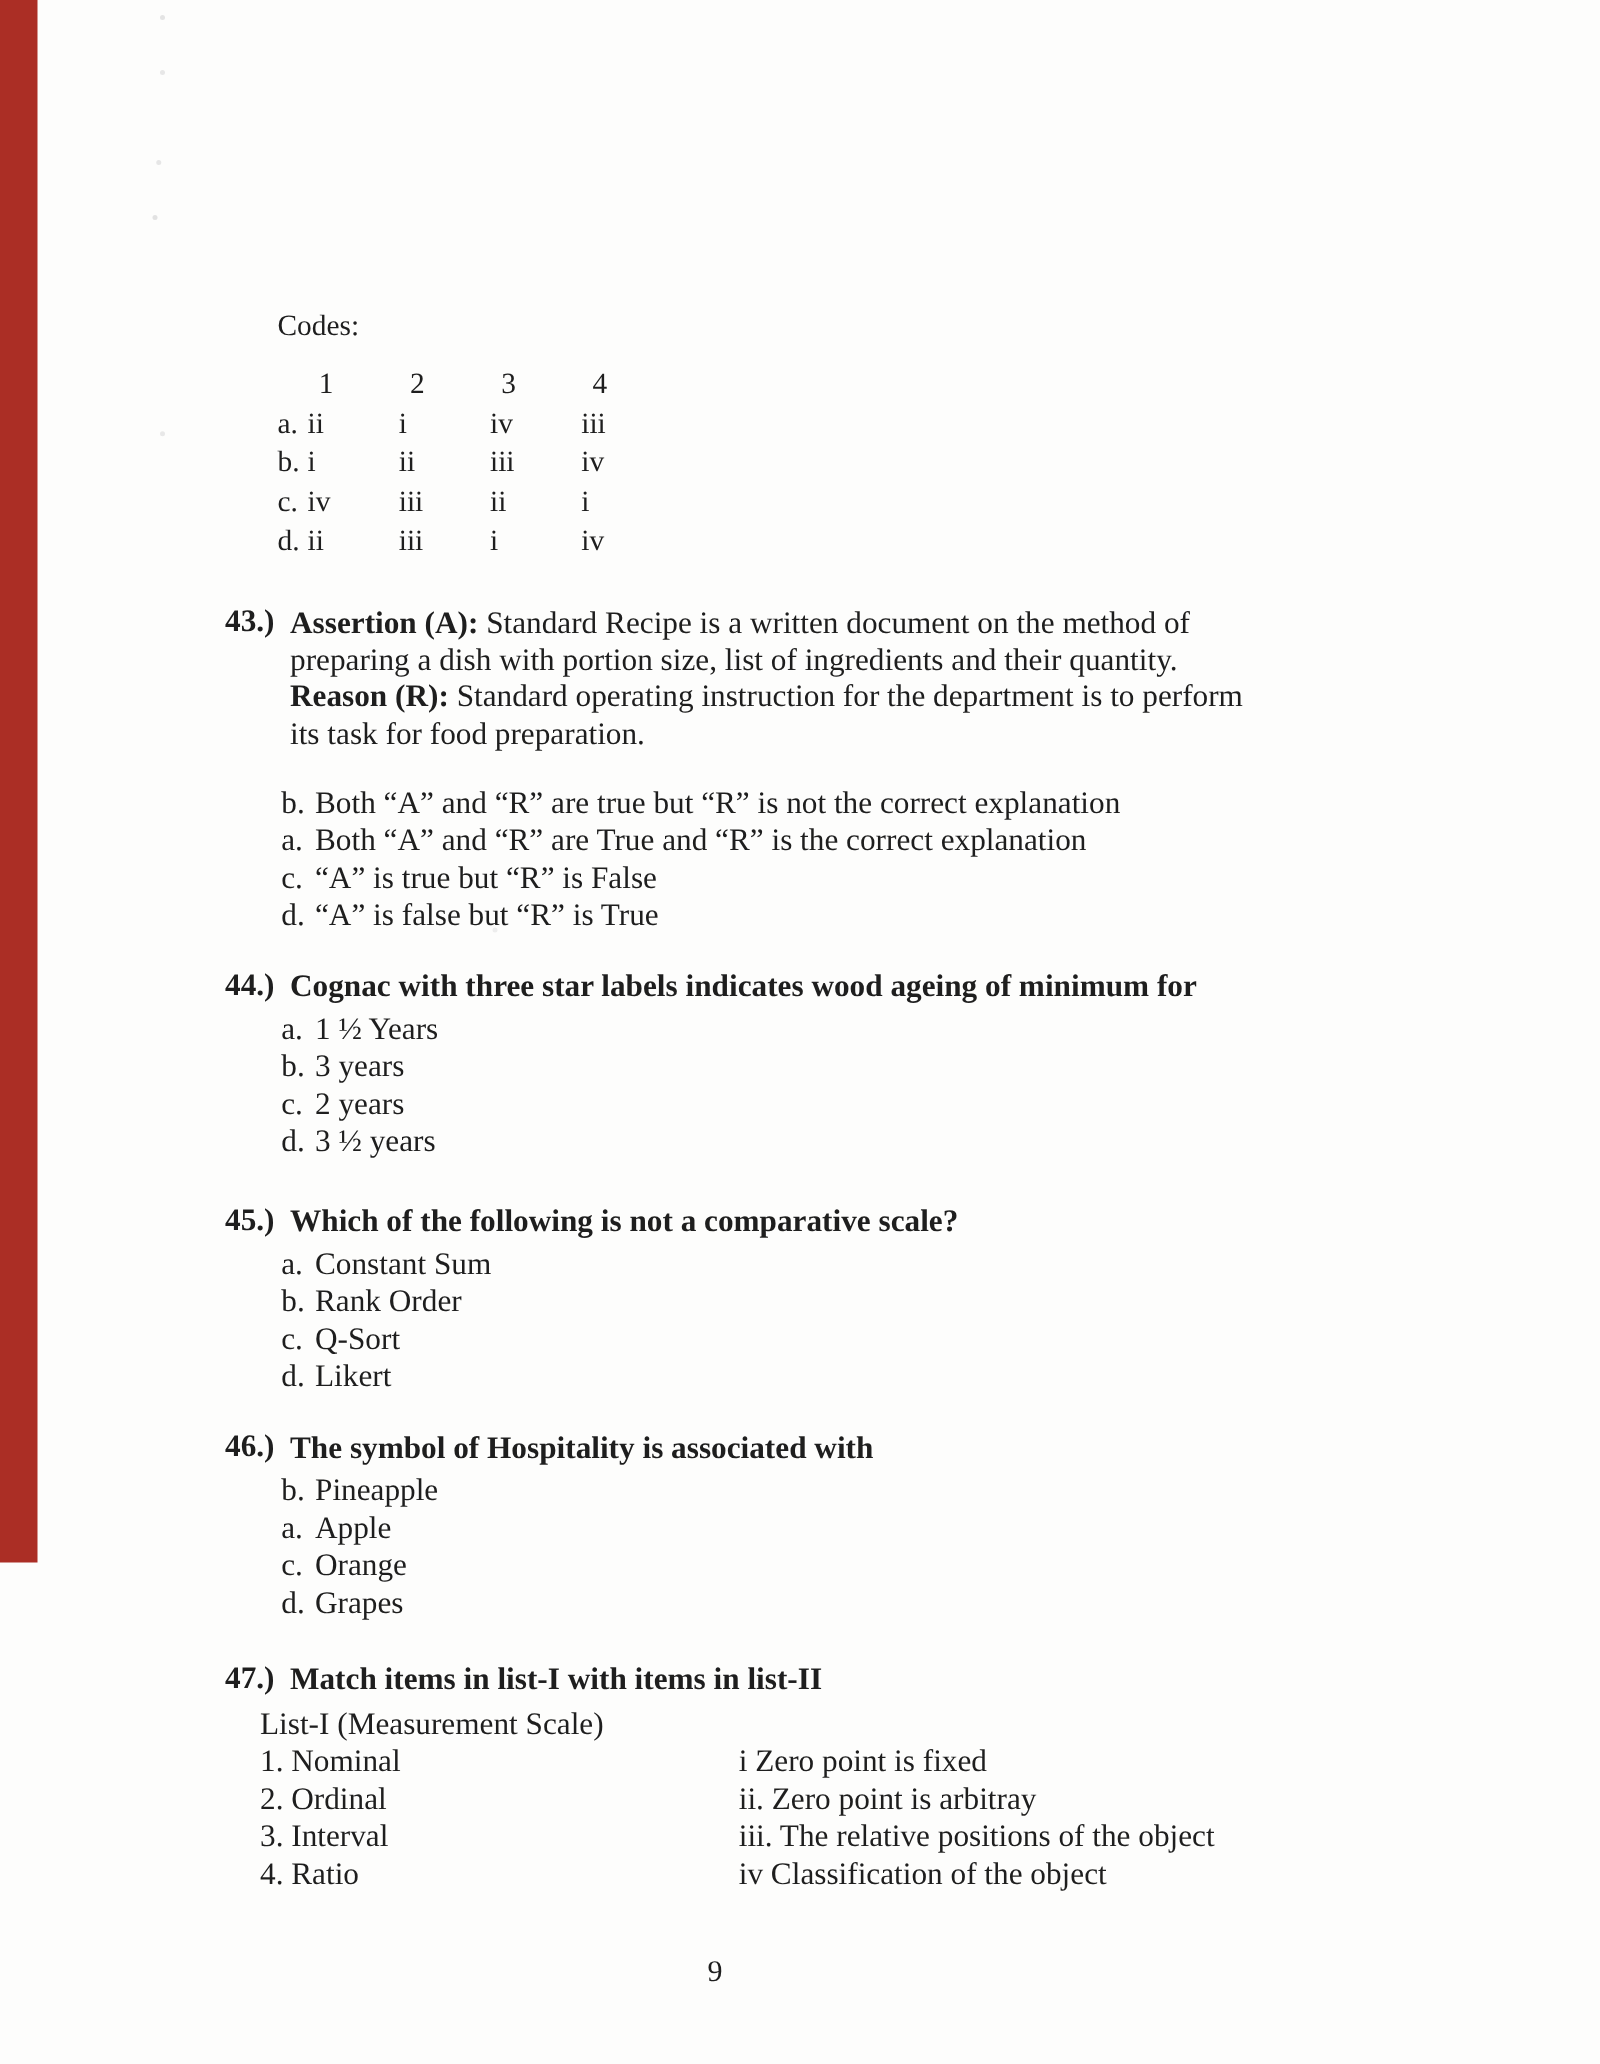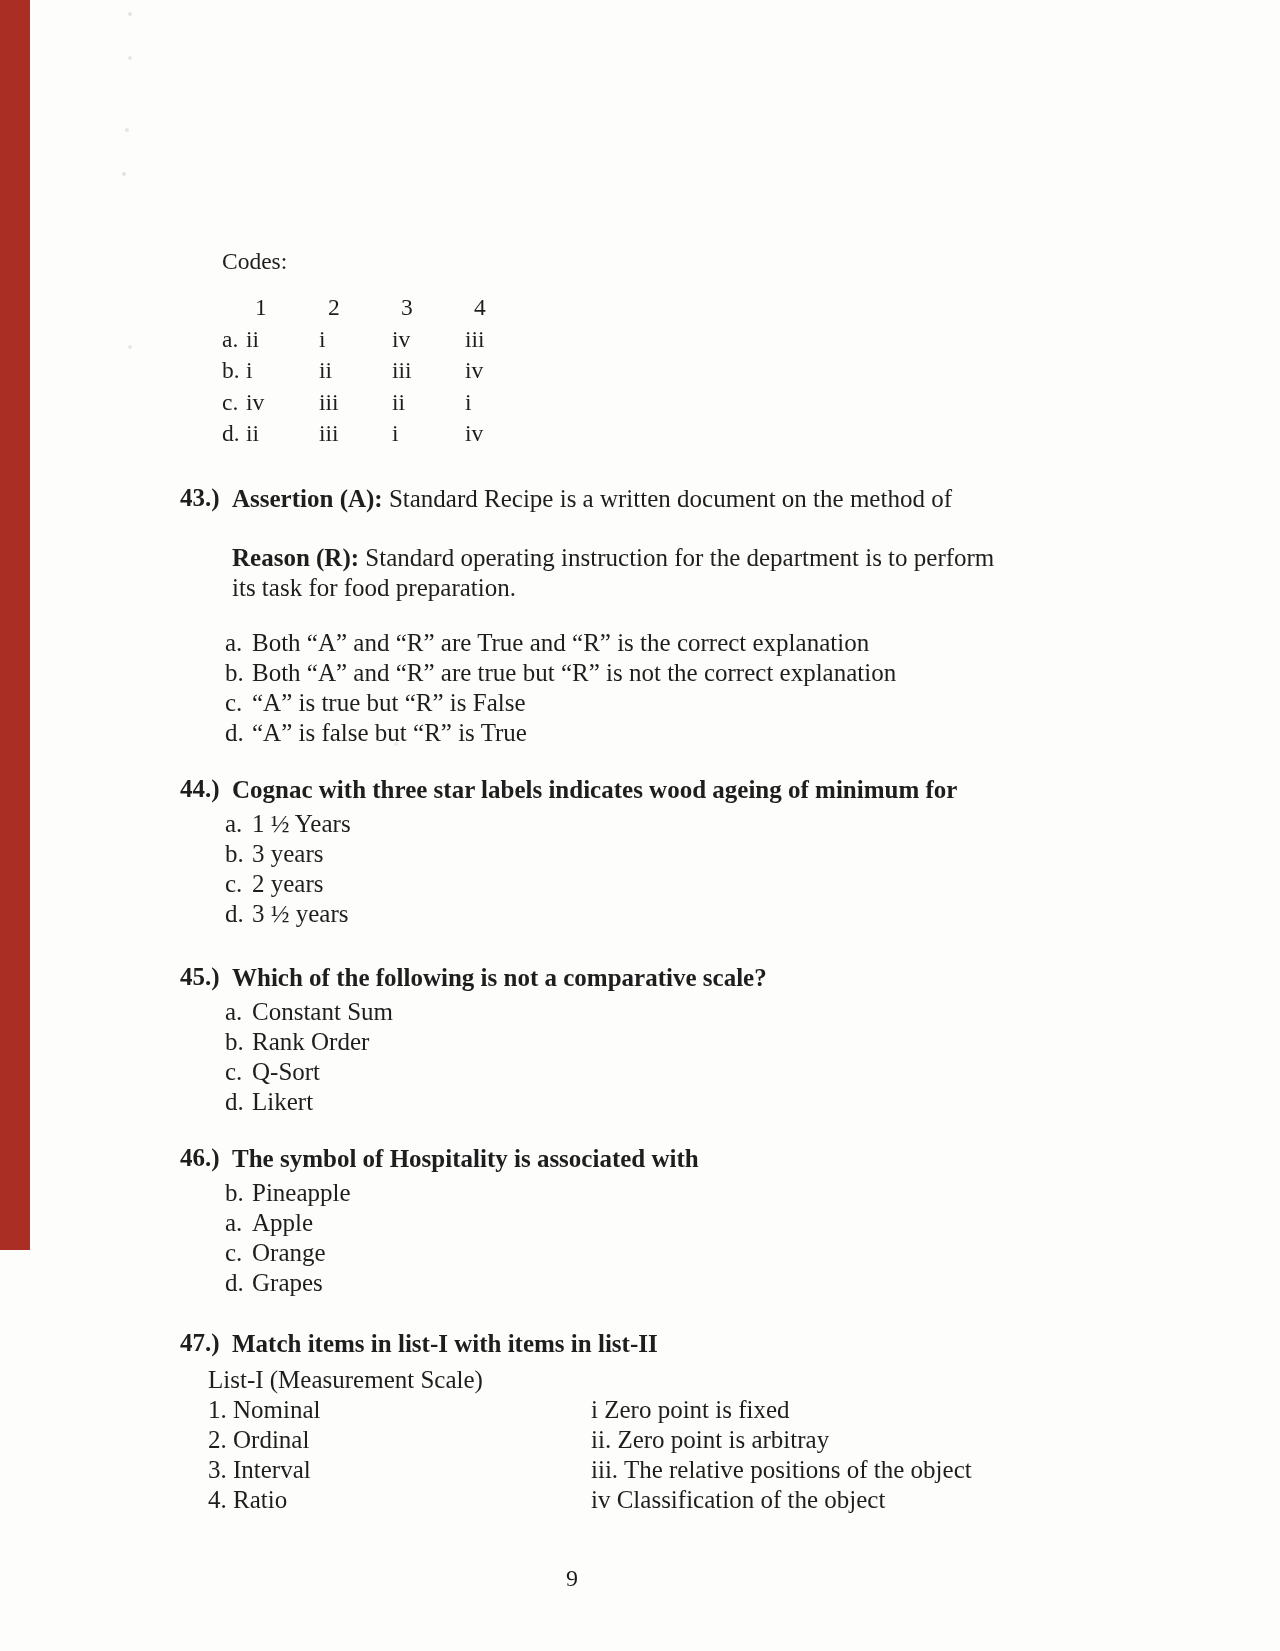--- a/index.html
+++ b/index.html
@@ -56,24 +56,24 @@
   <div class="codes-rows">
       <div class="codes-row"><span class="cl">a.</span><span class="cv">ii</span><span class="cv">i</span><span class="cv">iv</span><span class="cv">iii</span></div>
       <div class="codes-row"><span class="cl">b.</span><span class="cv">i</span><span class="cv">ii</span><span class="cv">iii</span><span class="cv">iv</span></div>
       <div class="codes-row"><span class="cl">c.</span><span class="cv">iv</span><span class="cv">iii</span><span class="cv">ii</span><span class="cv">i</span></div>
       <div class="codes-row"><span class="cl">d.</span><span class="cv">ii</span><span class="cv">iii</span><span class="cv">i</span><span class="cv">iv</span></div>
     </div>
 </div>
 
 <div class="q" id="q43">
   <span class="q-num">43.)</span>
-  <div class="q-stem"><span class="b">Assertion (A):</span><span> Standard Recipe is a written document on the method of</span><br><br><span class="b">Reason (R):</span><span> Standard operating instruction for the department is to perform</span><br><span>its task for food preparation.</span></div>
+  <div class="q-stem"><span class="b">Assertion (A):</span><span> Standard Recipe is a written document on the method of</span><br><span>preparing a dish with portion size, list of ingredients and their quantity.</span><br><span class="b">Reason (R):</span><span> Standard operating instruction for the department is to perform</span><br><span>its task for food preparation.</span></div>
   <div class="q-opts">
+      <div class="opt"><span class="opt-letter">b.</span><span class="opt-text">Both “A” and “R” are true but “R” is not the correct explanation</span></div>
       <div class="opt"><span class="opt-letter">a.</span><span class="opt-text">Both “A” and “R” are True and “R” is the correct explanation</span></div>
-      <div class="opt"><span class="opt-letter">b.</span><span class="opt-text">Both “A” and “R” are true but “R” is not the correct explanation</span></div>
       <div class="opt"><span class="opt-letter">c.</span><span class="opt-text">“A” is true but “R” is False</span></div>
       <div class="opt"><span class="opt-letter">d.</span><span class="opt-text">“A” is false but “R” is True</span></div>
     </div>
 </div>
 
 <div class="q" id="q44">
   <span class="q-num">44.)</span>
   <div class="q-stem"><span class="b">Cognac with three star labels indicates wood ageing of minimum for</span></div>
   <div class="q-opts">
       <div class="opt"><span class="opt-letter">a.</span><span class="opt-text">1 ½ Years</span></div>

